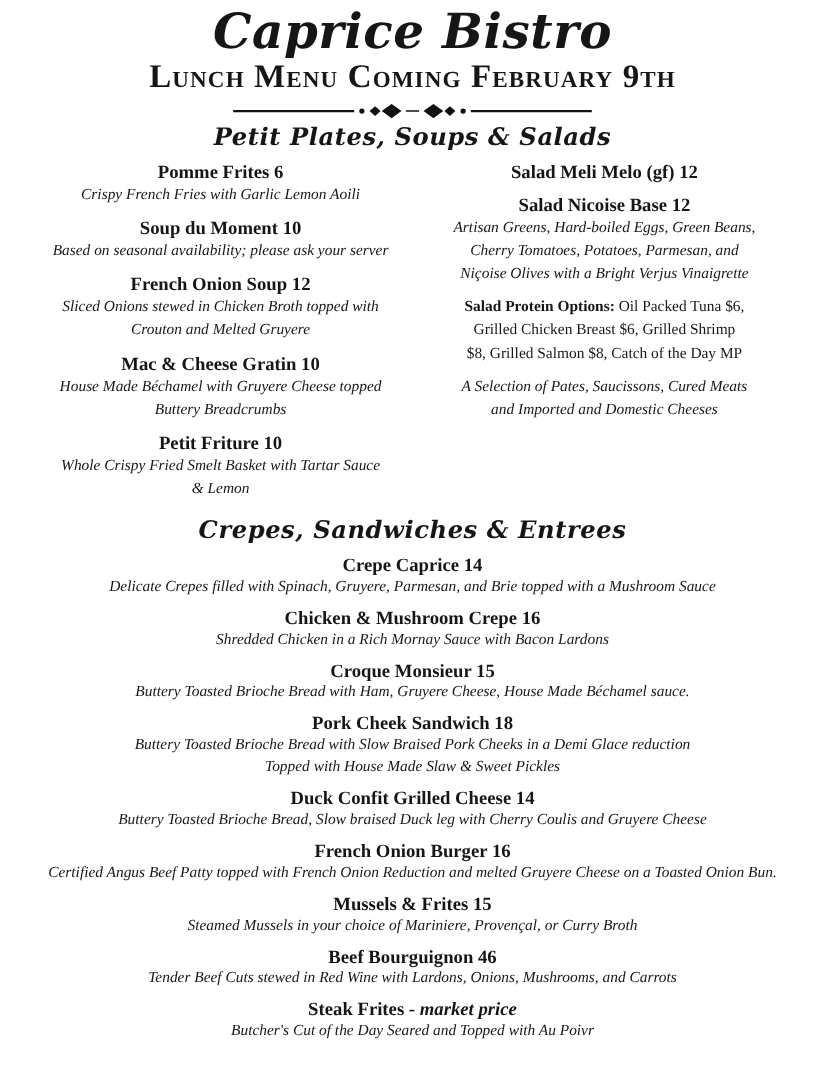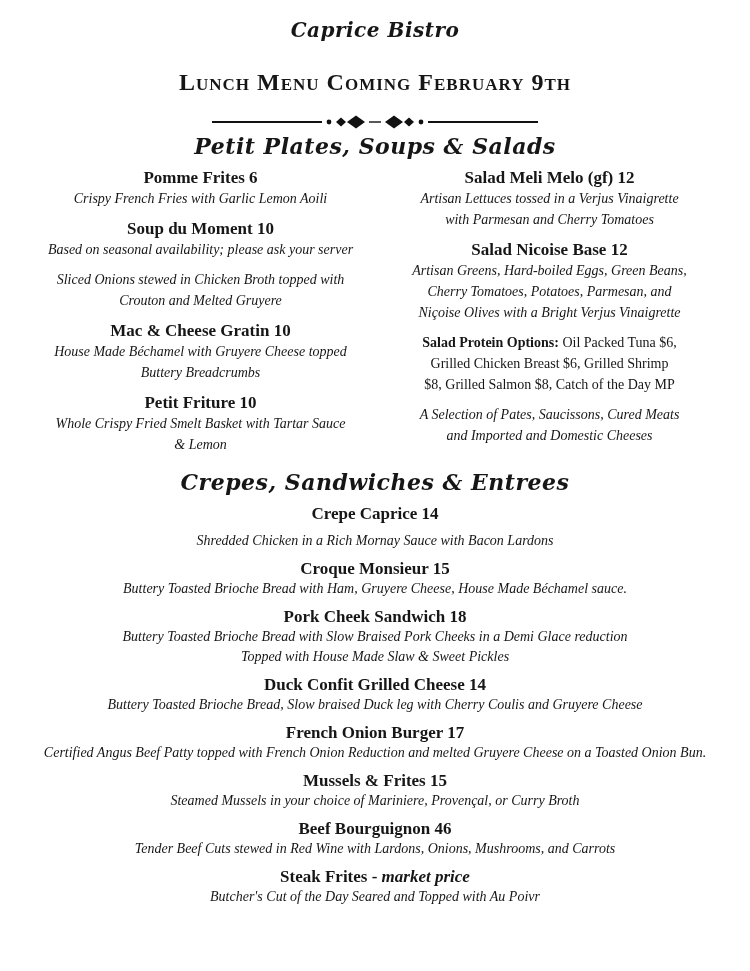--- a/index.html
+++ b/index.html
@@ -15,32 +15,32 @@
     font-family: "Liberation Serif", serif;
   }
   .menu {
     padding: 8px 28px 0 28px;
     text-align: center;
   }
   .restaurant-name {
     font-family: "DejaVu Serif", serif;
     font-style: italic;
     font-weight: 700;
-    font-size: 20px;
+    font-size: 44px;
     line-height: 40px;
     margin: 2px 0 0 0;
     letter-spacing: 0.5px;
   }
   .menu-title {
     font-variant: small-caps;
     font-weight: 700;
-    font-size: 24px;
+    font-size: 30px;
     line-height: 40px;
     letter-spacing: 1px;
-    margin: 12px;
+    margin: 0;
   }
   .divider {
     display: flex;
     justify-content: center;
     margin: 3px 0 2px 0;
   }
   .section-header {
     font-family: "DejaVu Serif", serif;
     font-style: italic;
     font-weight: 700;
@@ -108,20 +108,21 @@
         <h3 class="item-name">Pomme Frites 6</h3>
         <p class="item-desc">Crispy French Fries with Garlic Lemon Aoili</p>
       </div>
 
       <div class="item">
         <h3 class="item-name">Soup du Moment 10</h3>
         <p class="item-desc">Based on seasonal availability; please ask your server</p>
       </div>
 
       <div class="item">
+        <h3 class="item-name">French Onion Soup 12</h3>
         <p class="item-desc">Sliced Onions stewed in Chicken Broth topped with
 Crouton and Melted Gruyere</p>
       </div>
 
       <div class="item">
         <h3 class="item-name">Mac &amp; Cheese Gratin 10</h3>
         <p class="item-desc">House Made Béchamel with Gruyere Cheese topped
 Buttery Breadcrumbs</p>
       </div>
 
@@ -129,22 +130,20 @@
         <h3 class="item-name">Petit Friture 10</h3>
         <p class="item-desc">Whole Crispy Fried Smelt Basket with Tartar Sauce
 &amp; Lemon</p>
       </div>
 
     </div>
     <div class="col">
 
       <div class="item">
         <h3 class="item-name">Salad Meli Melo  (gf)  12</h3>
-        <p class="item-desc">Artisan Lettuces tossed in a Verjus Vinaigrette
-with Parmesan and Cherry Tomatoes</p>
       </div>
 
       <div class="item">
         <h3 class="item-name">Salad Nicoise Base 12</h3>
         <p class="item-desc">Artisan Greens, Hard-boiled Eggs, Green Beans,
 Cherry Tomatoes, Potatoes, Parmesan, and
 Niçoise Olives with a Bright Verjus Vinaigrette</p>
       </div>
 
       <div class="item">
@@ -160,44 +159,46 @@
 
     </div>
   </div>
 
   <h2 class="section-header second">Crepes, Sandwiches &amp; Entrees</h2>
 
   <div class="wide-section">
 
     <div class="item">
       <h3 class="item-name">Crepe Caprice 14</h3>
-    </div>
-
-    <div class="item">
+      <p class="item-desc">Delicate Crepes filled with Spinach, Gruyere, Parmesan, and Brie topped with a Mushroom Sauce</p>
+    </div>
+
+    <div class="item">
+      <h3 class="item-name">Chicken &amp; Mushroom Crepe 16</h3>
       <p class="item-desc">Shredded Chicken in a Rich Mornay Sauce with Bacon Lardons</p>
     </div>
 
     <div class="item">
       <h3 class="item-name">Croque Monsieur 15</h3>
       <p class="item-desc">Buttery Toasted Brioche Bread with Ham, Gruyere Cheese, House Made Béchamel sauce.</p>
     </div>
 
     <div class="item">
       <h3 class="item-name">Pork Cheek Sandwich  18</h3>
       <p class="item-desc">Buttery Toasted Brioche Bread with Slow Braised Pork Cheeks in a Demi Glace reduction
 Topped with House Made Slaw &amp; Sweet Pickles</p>
     </div>
 
     <div class="item">
       <h3 class="item-name">Duck Confit Grilled Cheese 14</h3>
       <p class="item-desc">Buttery Toasted Brioche Bread, Slow braised Duck leg with Cherry Coulis and Gruyere Cheese</p>
     </div>
 
     <div class="item">
-      <h3 class="item-name">French Onion Burger 17</h3>
+      <h3 class="item-name">French Onion Burger 16</h3>
       <p class="item-desc">Certified Angus Beef Patty topped with French Onion Reduction and melted Gruyere Cheese on a Toasted Onion Bun.</p>
     </div>
 
     <div class="item">
       <h3 class="item-name">Mussels &amp; Frites 15</h3>
       <p class="item-desc">Steamed Mussels in your choice of Mariniere, Provençal, or Curry Broth</p>
     </div>
 
     <div class="item">
       <h3 class="item-name">Beef Bourguignon 46</h3>

